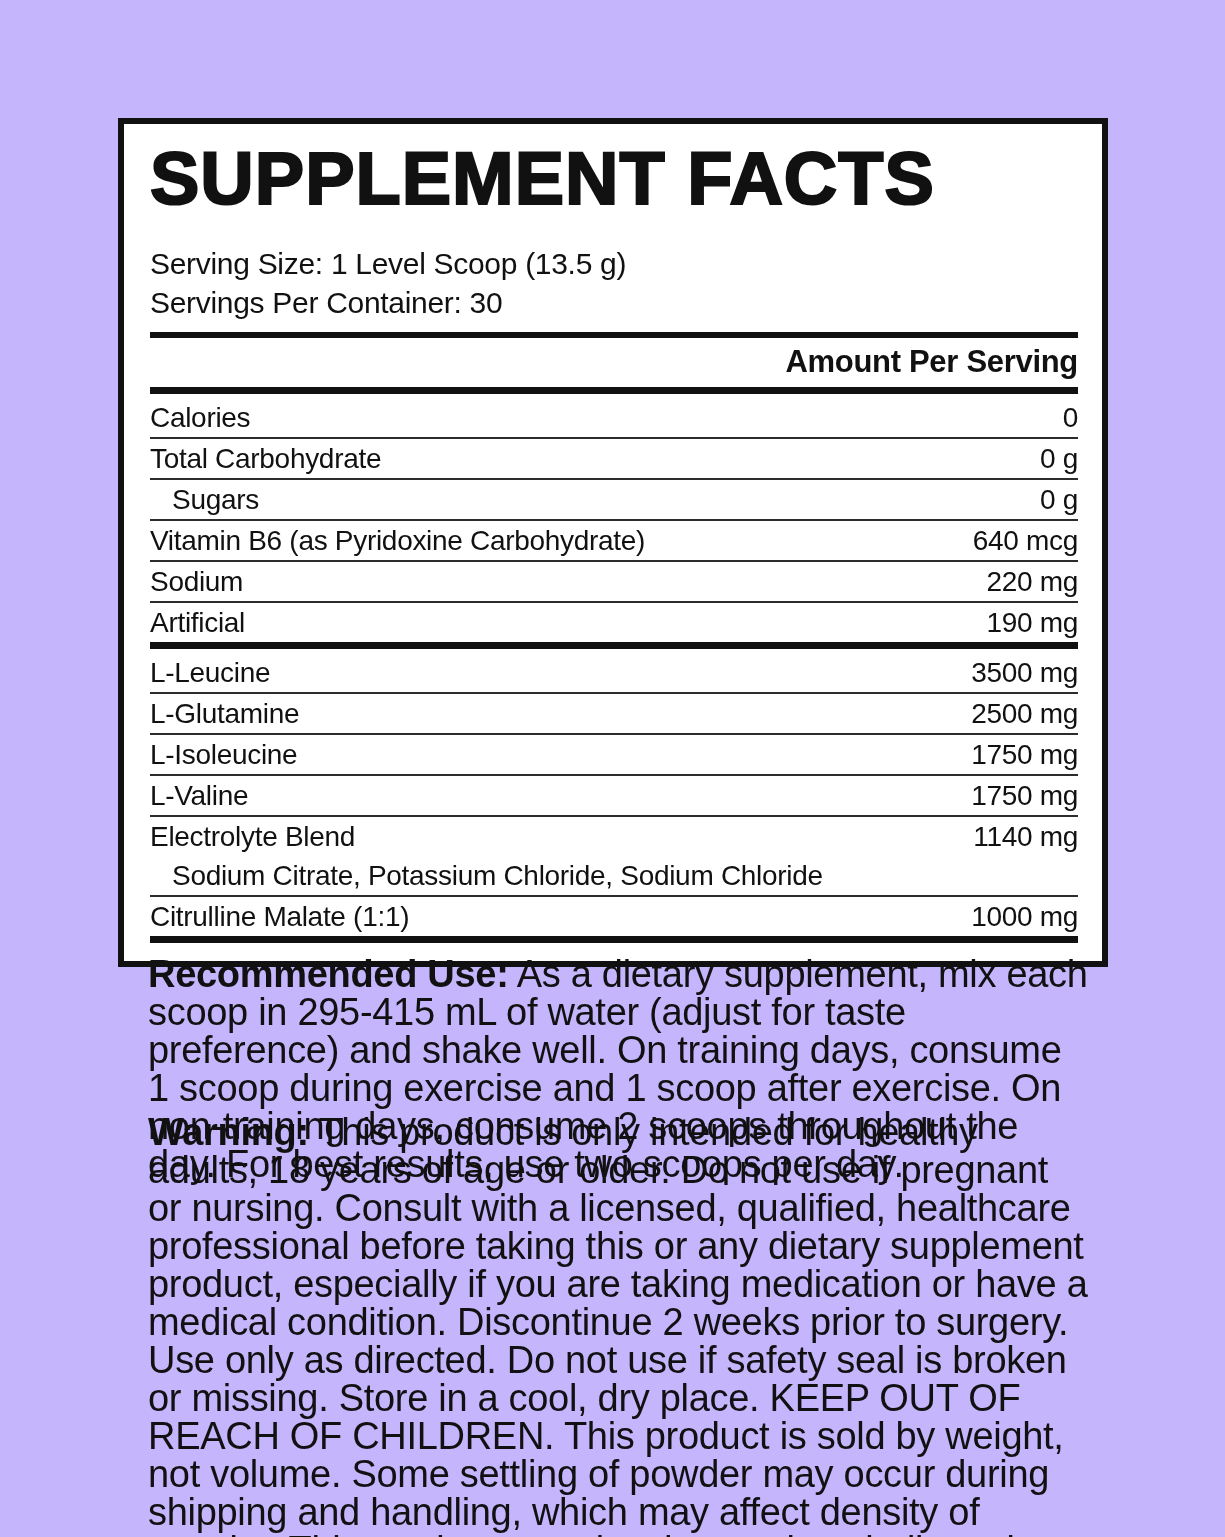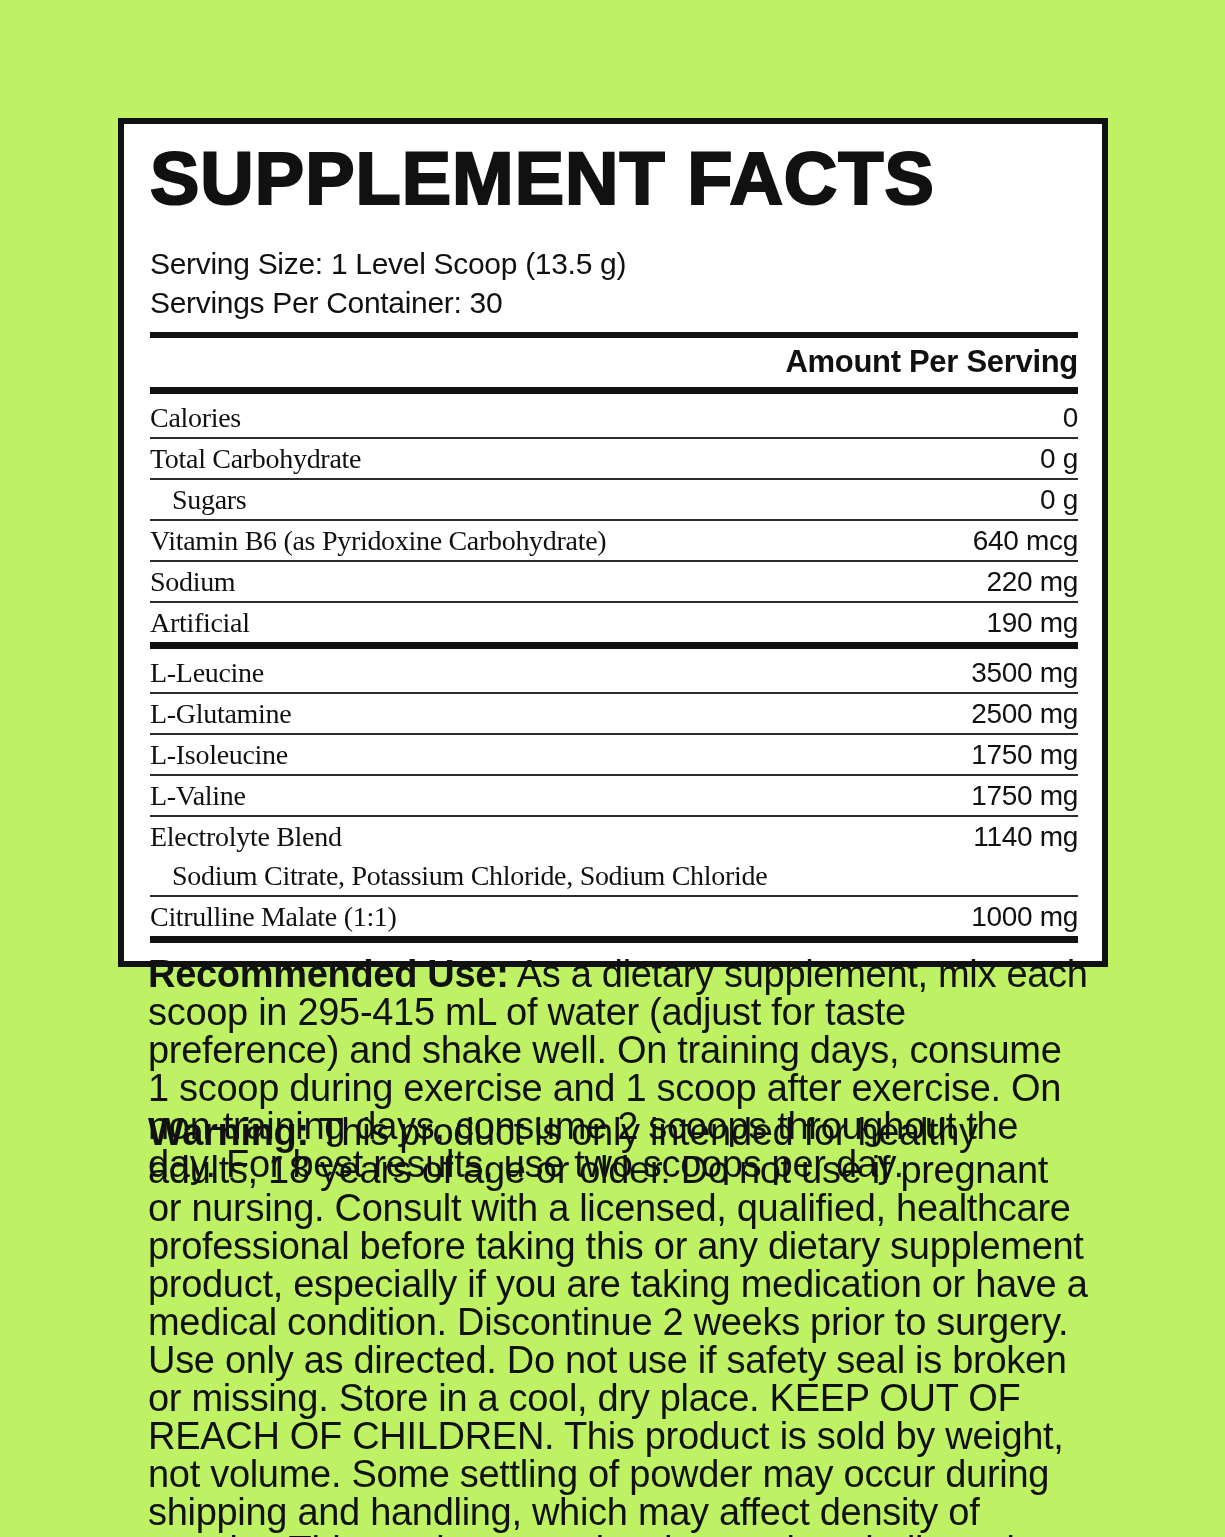--- a/index.html
+++ b/index.html
@@ -9,21 +9,21 @@
     height: 1537px;
     font-family: "Liberation Sans", sans-serif;
     color: #111111;
     position: relative;
   }
   .sheet {
     position: absolute;
     top: 0; left: 0;
     width: 1225px;
     height: 1537px;
-    background: #bef264;
+    background: #c4b5fd;
   }
   .facts-box {
     position: absolute;
     left: 118px;
     top: 118px;
     width: 990px;
     border: 6px solid #111111;
     background: #ffffff;
     padding: 10px 24px 18px 26px;
   }
@@ -64,21 +64,21 @@
     display: flex;
     justify-content: space-between;
     align-items: baseline;
     font-size: 28px;
     line-height: 30px;
     letter-spacing: -0.3px;
     padding: 5px 0 4px 0;
     border-bottom: 2px solid #2c2c2c;
   }
   .row.no-sep { border-bottom: none; }
-  .row .nlabel { text-align: right; font-family: Liberation Serif, serif; }
+  .row .nlabel { text-align: right; }
   .row .nvalue { text-align: right; white-space: nowrap; }
   .row.indent .nlabel { padding-left: 22px; }
   .row.first { padding-top: 9px; }
   .other-ingredients {
     font-size: 28.5px;
     line-height: 38px;
     letter-spacing: -0.3px;
     padding-top: 13px;
   }
   .lead { font-weight: bold; }

